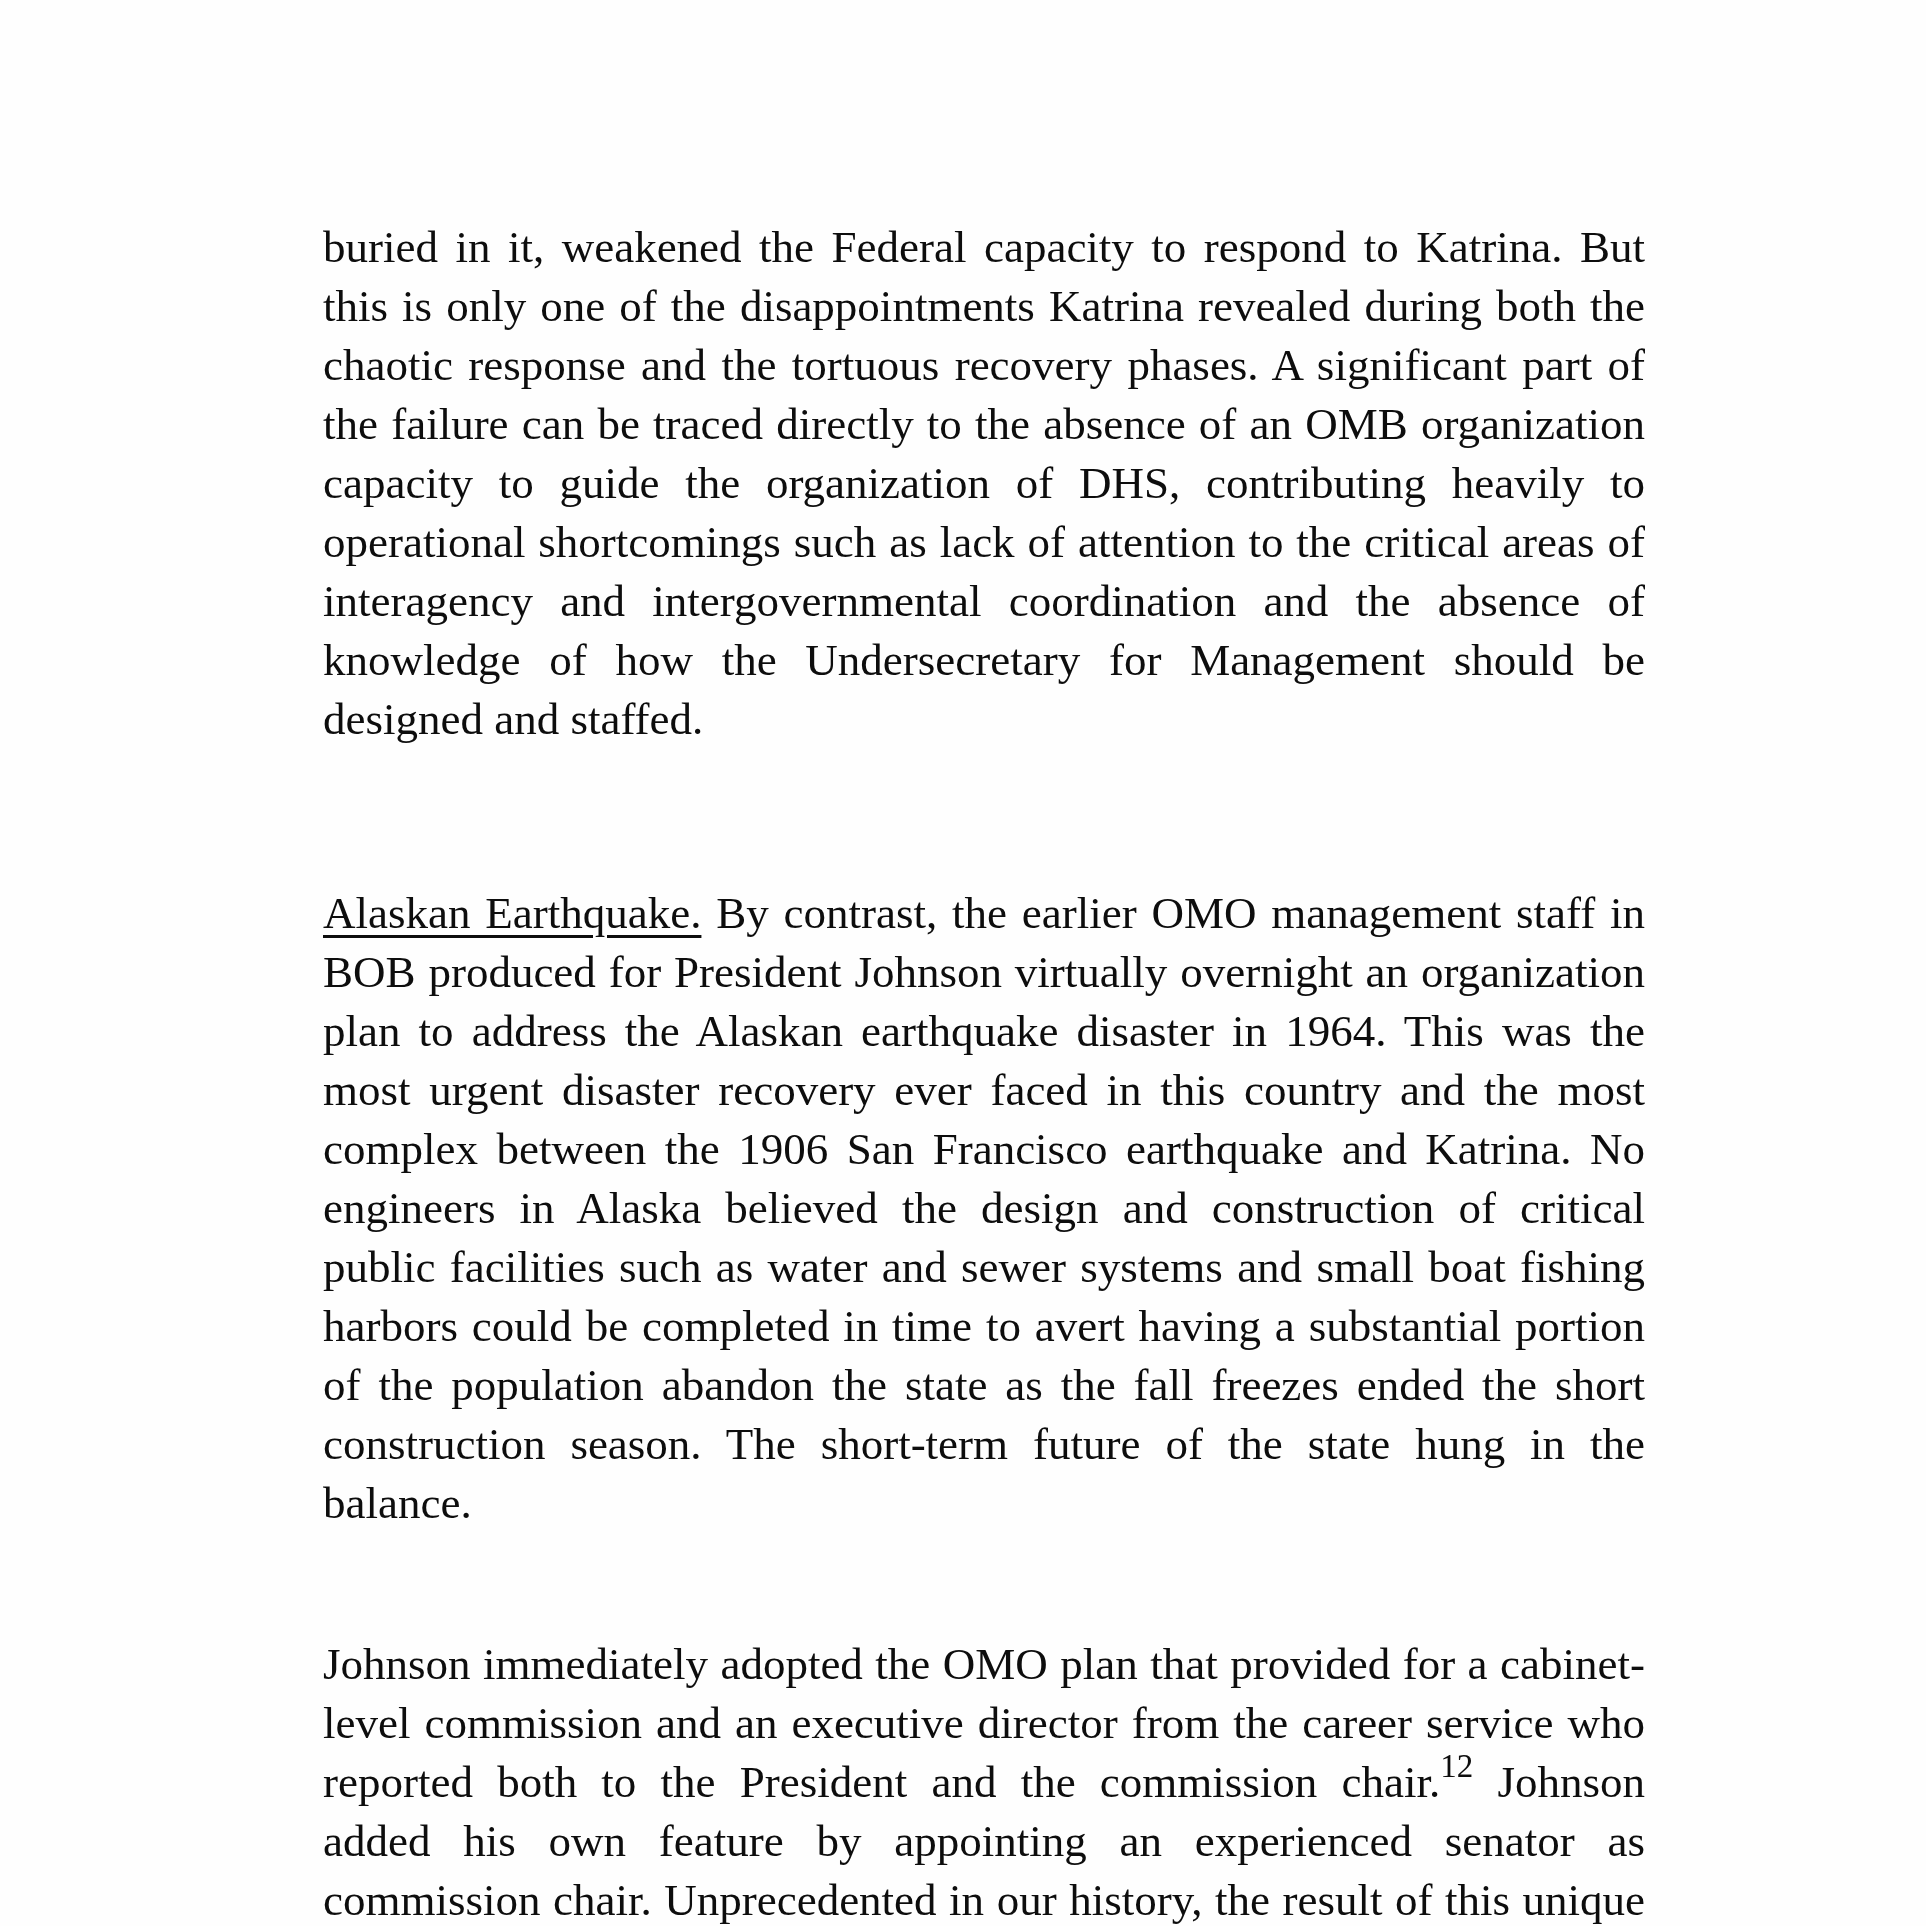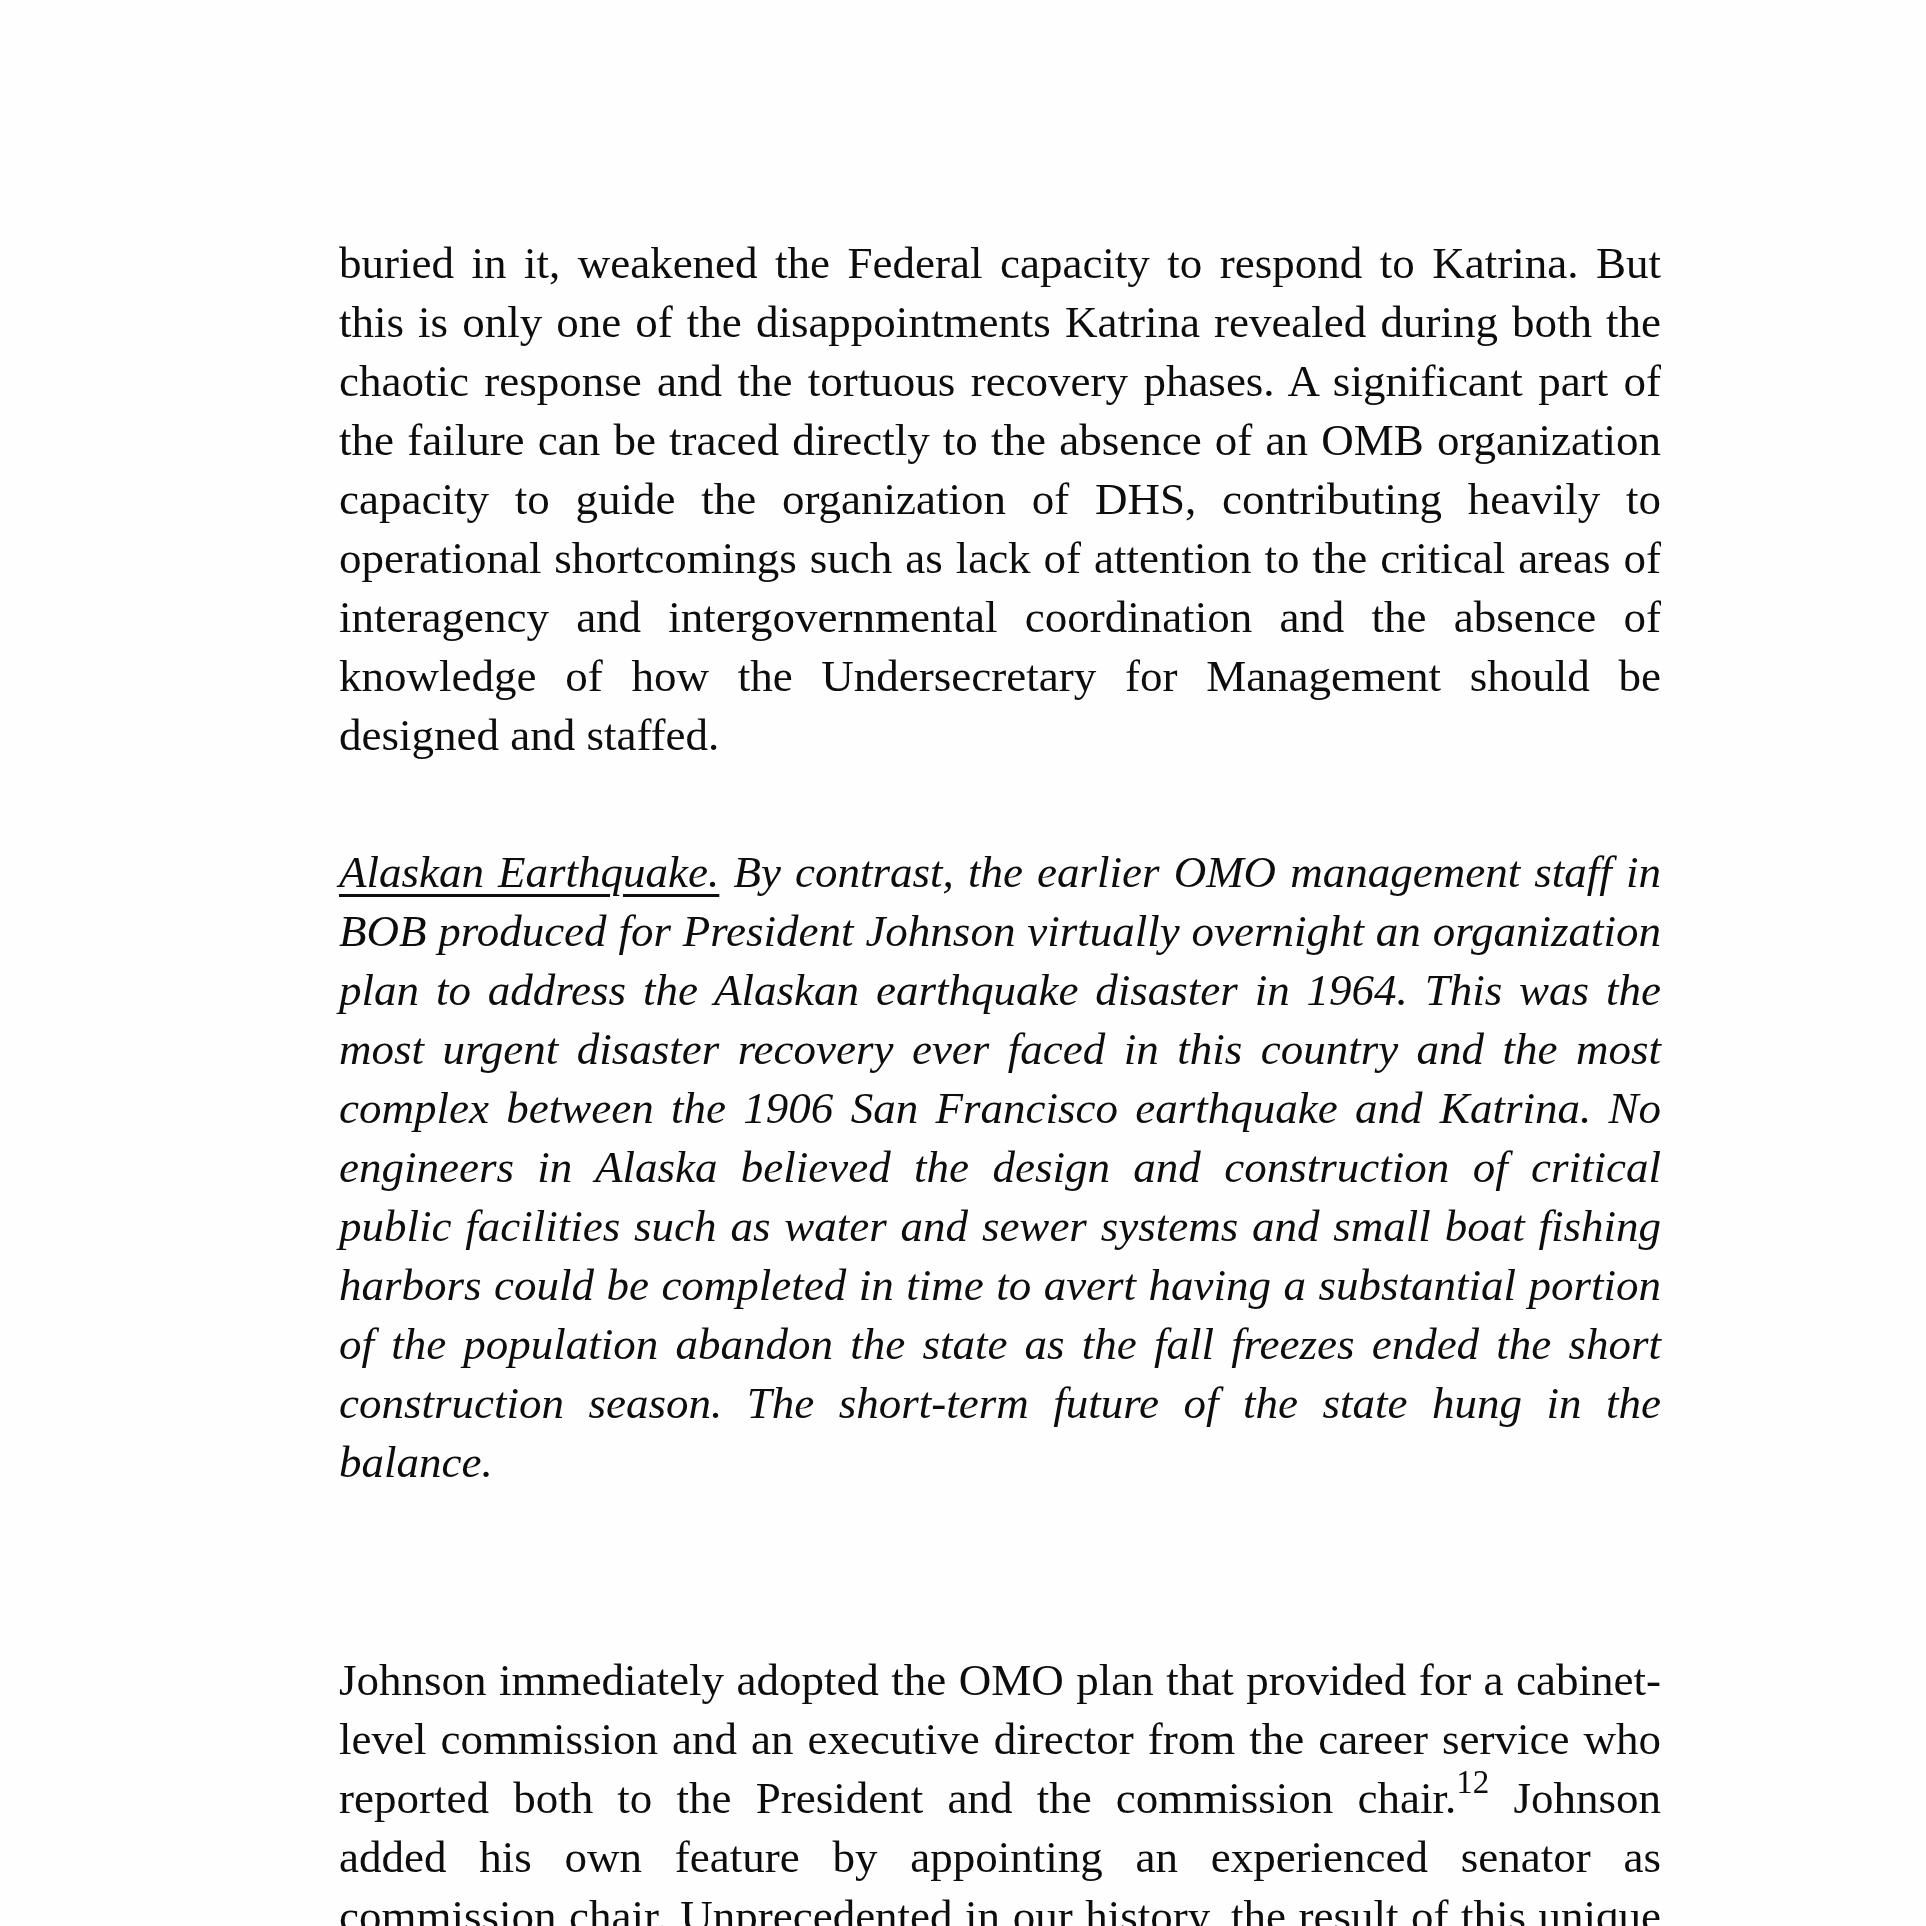--- a/index.html
+++ b/index.html
@@ -12,25 +12,25 @@
     color: #0d0d0d;
   }
   .page { position: absolute; left: 0; top: 0; width: 1929px; height: 2513px; background: #fefefe; }
   .body-text {
     position: absolute;
     left: 323px;
     width: 1322px;
     font-size: 45px;
     line-height: 59px;
     text-align: justify;
-    margin: 16px;
+    margin: 0;
   }
   .body-text.last-justified { text-align-last: justify; }
   #para1 { top: 218px; }
-  #para2 { top: 827px; font-style: italic; }
+  #para2 { top: 884px; }
   #para3 { top: 1635px; }
   .heading-inline { text-decoration: underline; text-decoration-thickness: 2.7px; text-underline-offset: 7px; }
   sup.fnref { font-size: 33px; line-height: 0; position: relative; top: -3.9px; vertical-align: super; }
 </style>
 </head>
 <body>
 
 <div class="page">
 
   <p class="body-text" id="para1">buried in it, weakened the Federal capacity to respond to Katrina. But this is only one of the disappointments Katrina revealed during both the chaotic response and the tortuous recovery phases.  A significant part of the failure can be traced directly to the absence of an OMB organization capacity to guide the organization of DHS, contributing heavily to operational shortcomings such as lack of attention to the critical areas of interagency and intergovernmental coordination and the absence of knowledge of how the Undersecretary for Management should be designed and staffed.</p>

